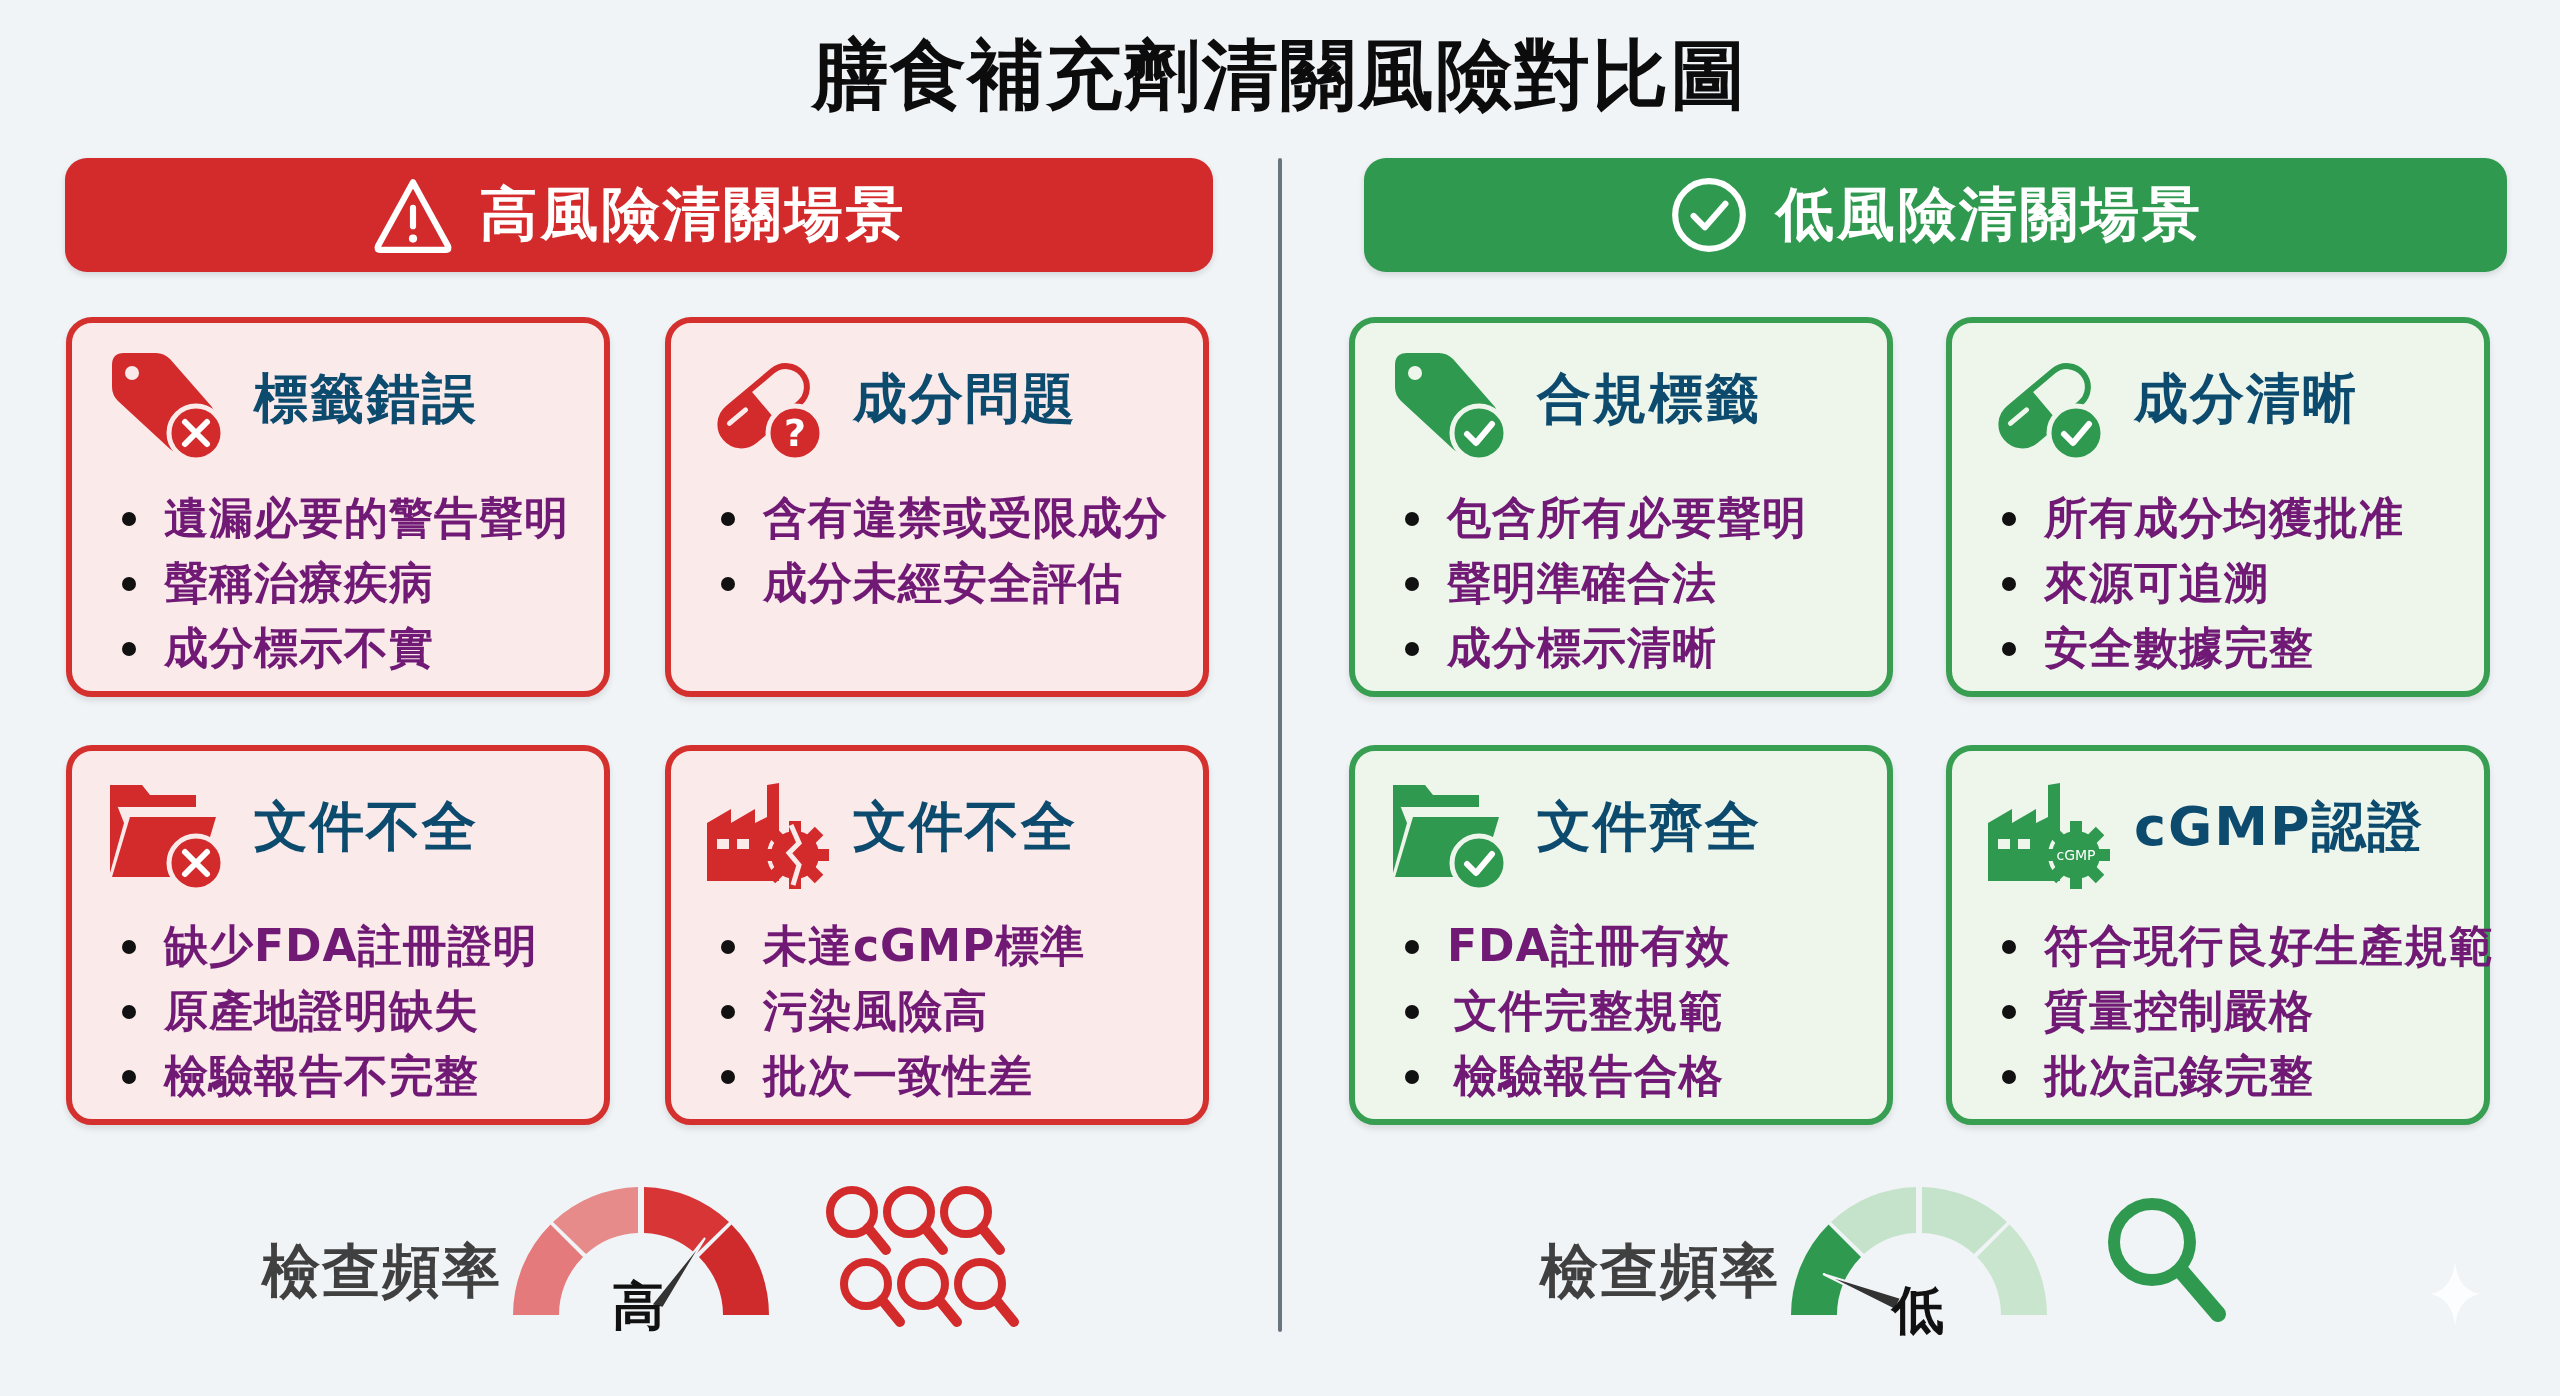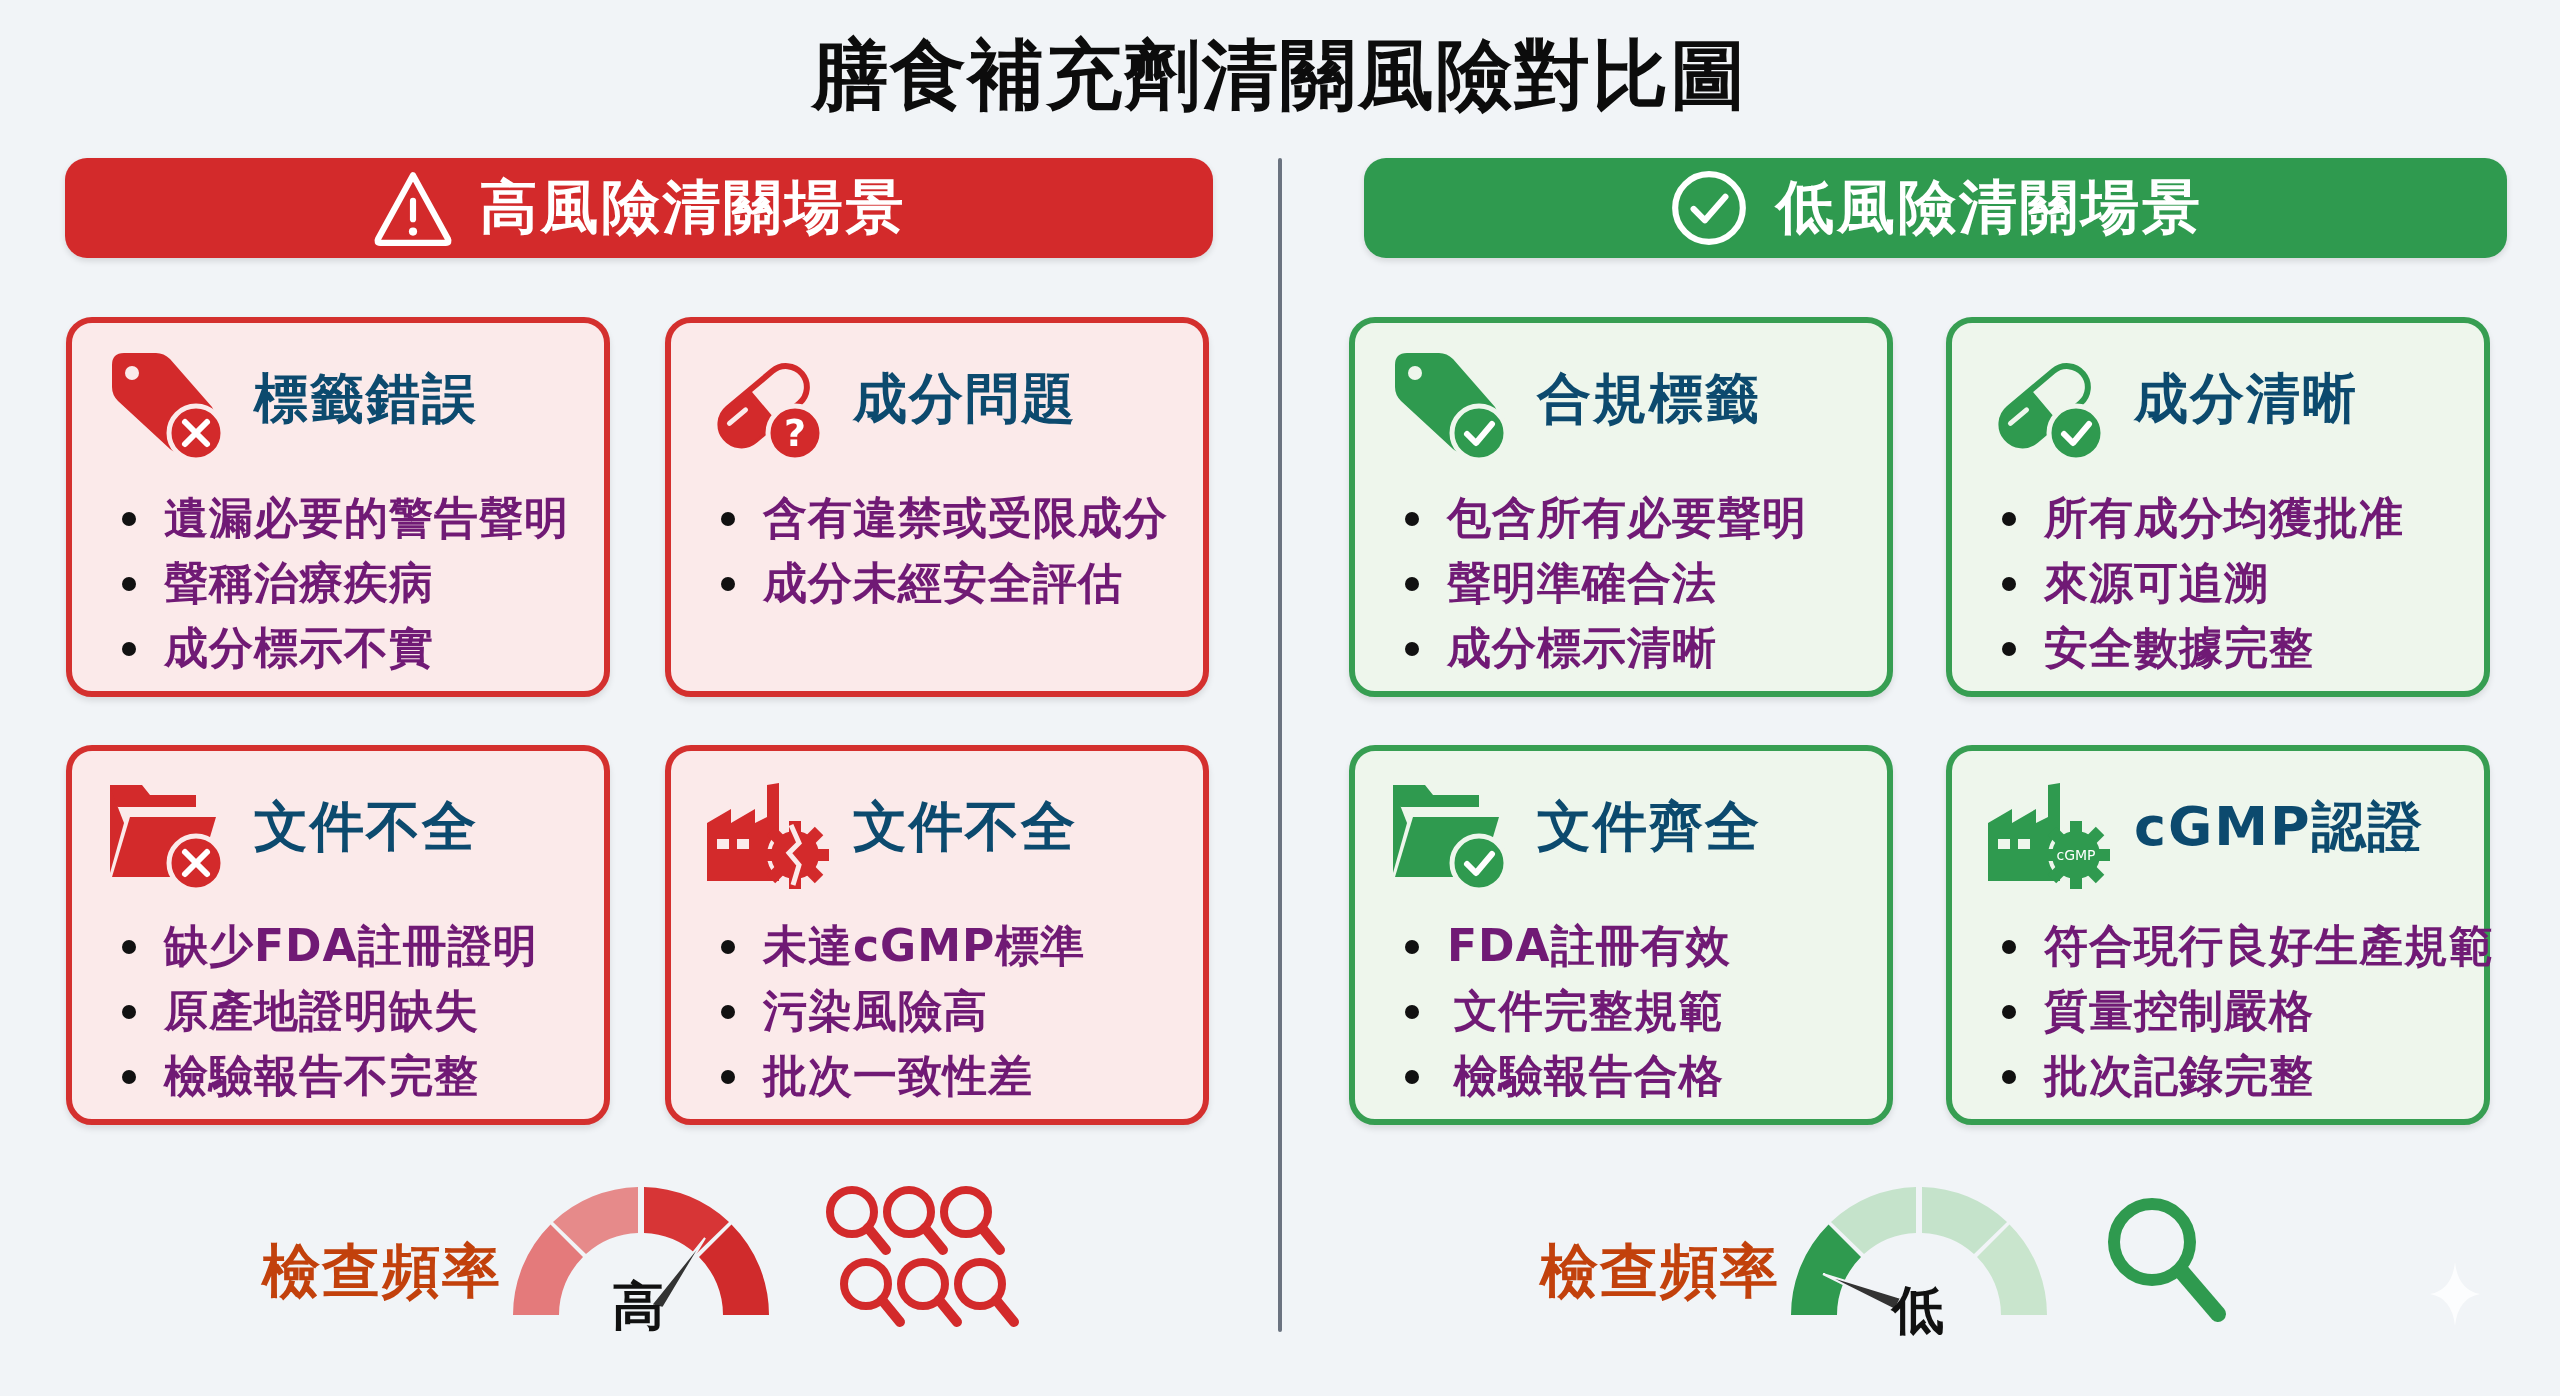--- a/index.html
+++ b/index.html
@@ -10,21 +10,21 @@
     color: #161616;
   }
   .abs { position: absolute; }
   .title {
     left: 0; width: 2560px; top: 30px; text-align: center;
     font-size: 76px; font-weight: 900; letter-spacing: 2px; line-height: 90px;
     color: #0c0c0c;
   }
   .divider { left: 1278px; top: 158px; width: 4px; height: 1174px; background: #6b7380; border-radius: 2px; }
   .hdr {
-    top: 158px; height: 100px; border-radius: 22px;
+    top: 158px; height: 114px; border-radius: 22px;
     display: flex; align-items: center; justify-content: center; gap: 26px;
     color: #fff; font-size: 58px; font-weight: 700; letter-spacing: 3px;
     box-shadow: 0 3px 6px rgba(0,0,0,0.12);
   }
   .hdr.red { left: 65px; width: 1148px; background: #d32a2b; }
   .hdr.green { left: 1349px; width: 1143px; background: #2f9a4f; margin-left: 15px; }
   .hdr svg { width: 82px; height: 82px; }
   .card {
     width: 544px; height: 380px; border-radius: 26px; box-sizing: border-box;
     border: 6px solid; box-shadow: 0 4px 6px rgba(0,0,0,0.10);
@@ -38,21 +38,21 @@
   }
   .card ul { position: absolute; left: 44px; top: 162px; margin: 0; padding: 0; list-style: none; }
   .card li {
     position: relative; padding-left: 48px; font-size: 44px; line-height: 65px;
     font-weight: 600; color: #701a75; white-space: nowrap; letter-spacing: 1px;
   }
   .card li::before {
     content: ""; position: absolute; left: 6px; top: 27px; width: 14px; height: 14px;
     border-radius: 50%; background: #111;
   }
-  .freq-label { font-size: 58px; font-weight: 800; color: #c2410c; letter-spacing: 2px; line-height: 70px; }
+  .freq-label { font-size: 58px; font-weight: 800; color: #404040; letter-spacing: 2px; line-height: 70px; }
   .gauge-label { font-size: 52px; font-weight: 800; color: #111; line-height: 60px; }
 </style>
 </head>
 <body>
 
 <div class="abs title">膳食補充劑清關風險對比圖</div>
 
 <div class="abs divider"></div>
 
 <div class="abs hdr red">

